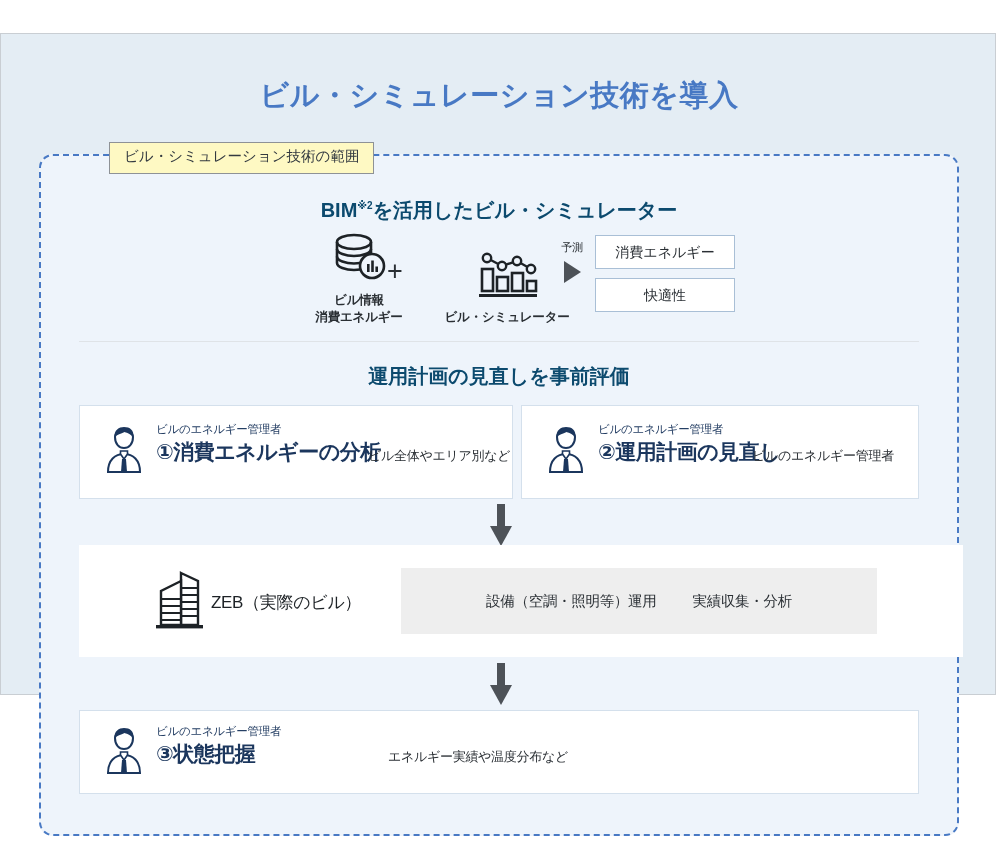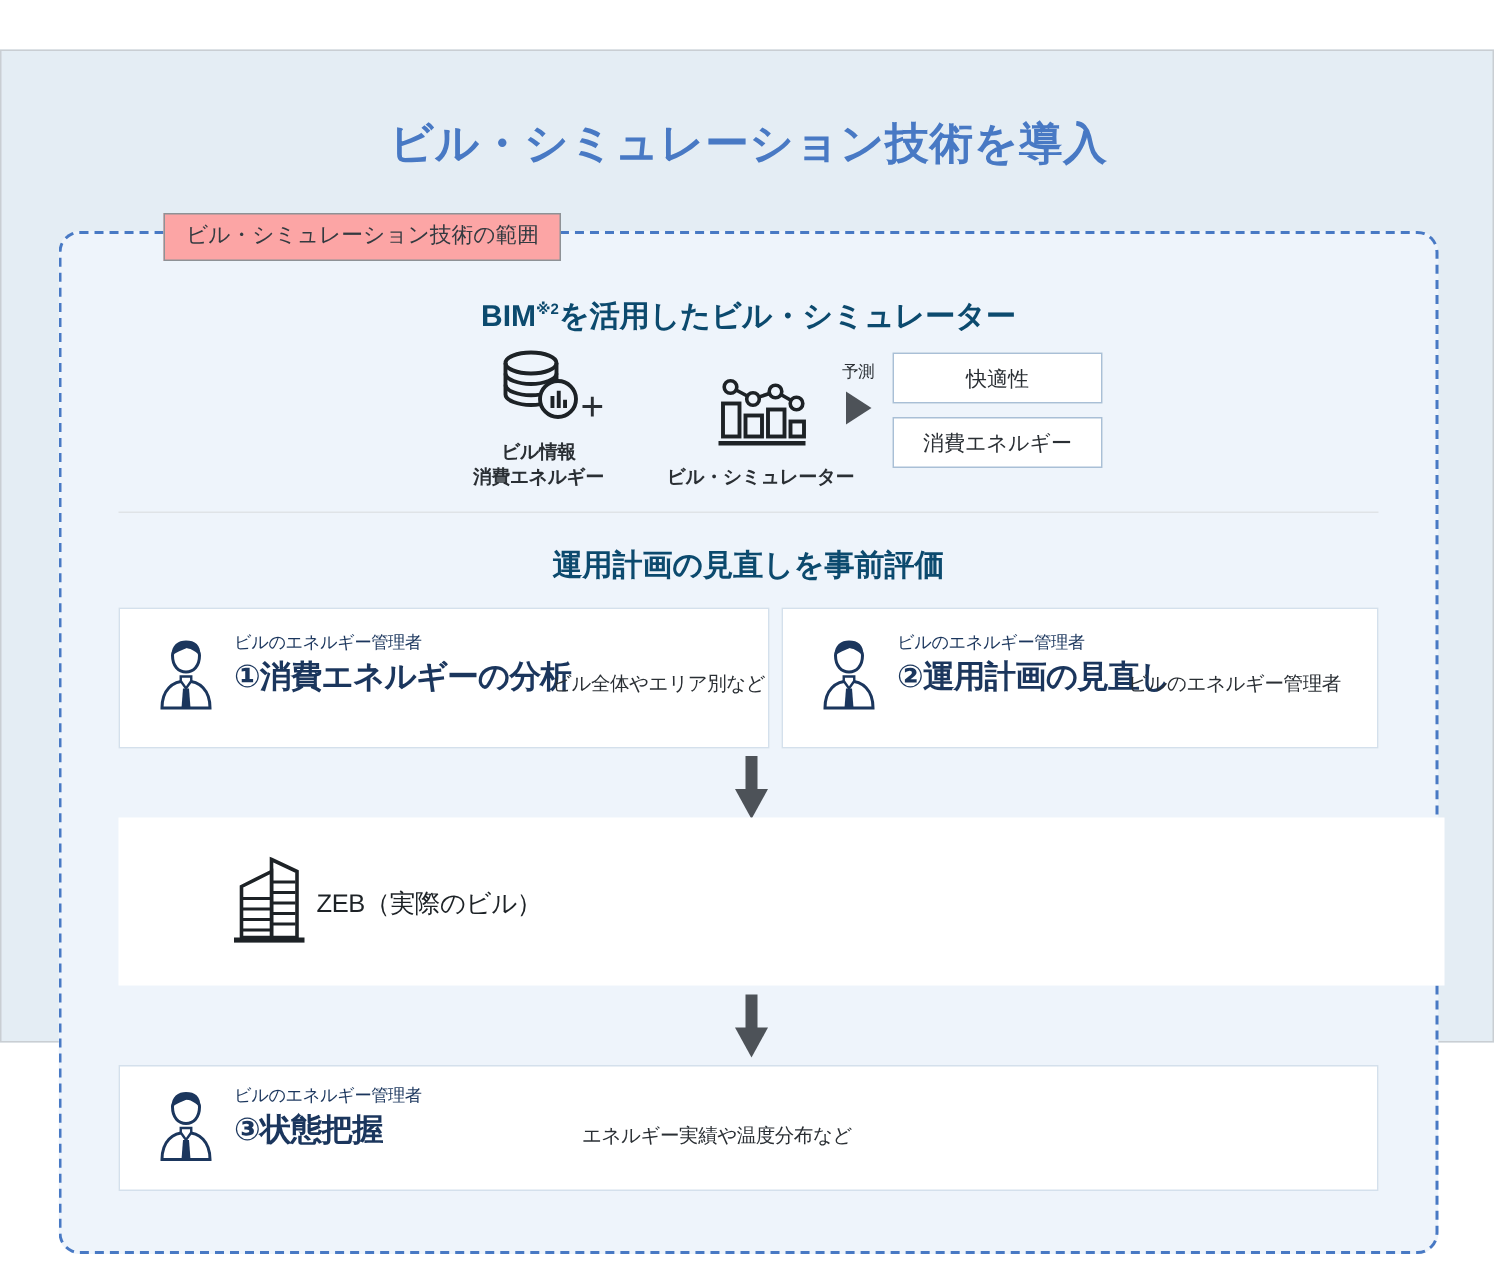--- a/index.html
+++ b/index.html
@@ -48,26 +48,27 @@
     border: 2px dashed #4879c4;
     border-radius: 14px;
     background: #eef4fb;
   }
 
   .scope-label {
     position: absolute;
     left: 108px;
     top: 108px;
     padding: 7px 14px 8px 14px;
-    background: #fca5a5;
+    background: #fef9c3;
     border: 1px solid #8e9296;
     color: #333a40;
     font-size: 14.5px;
     line-height: 1;
     white-space: nowrap;
+    font-family: Liberation Mono, monospace;
   }
 
   
   .section-head {
     position: absolute;
     width: 920px;
     left: 38px;
     text-align: center;
     font-size: 20px;
     font-weight: bold;
@@ -337,22 +338,22 @@
       </span>
       <div class="cap">ビル・シミュレーター</div>
     </div>
 
     <div class="predict-block">
       <div class="lbl">予測</div>
       <div class="tri-right"></div>
     </div>
 
     <div class="out-boxes">
+      <div class="out-box">消費エネルギー</div>
       <div class="out-box">快適性</div>
-      <div class="out-box">消費エネルギー</div>
     </div>
   </div>
 
   <div class="divider"></div>
 
   <div class="section-head plan">運用計画の見直しを事前評価</div>
 
   <div class="card card-a">
     <span class="person-icon">
       <svg width="44" height="50" viewBox="0 0 44 50">
@@ -403,20 +404,24 @@
         <line x1="31" y1="40" x2="46" y2="40" stroke="#1d2226" stroke-width="2"></line>
         <line x1="31" y1="47" x2="46" y2="47" stroke="#1d2226" stroke-width="2"></line>
         <line x1="11" y1="30" x2="29" y2="30" stroke="#1d2226" stroke-width="2"></line>
         <line x1="11" y1="37" x2="29" y2="37" stroke="#1d2226" stroke-width="2"></line>
         <line x1="11" y1="44" x2="29" y2="44" stroke="#1d2226" stroke-width="2"></line>
         <line x1="11" y1="51" x2="29" y2="51" stroke="#1d2226" stroke-width="2"></line>
         <rect x="5" y="56" width="47" height="3.4" fill="#1d2226"></rect>
       </svg>
     </span>
     <div class="zeb-label">ZEB（実際のビル）</div>
+    <div class="zeb-gray">
+      <span>設備（空調・照明等）運用</span>
+      <span>実績収集・分析</span>
+    </div>
   </div>
 
   <div class="arrow-down arrow-2">
     <div class="shaft"></div>
     <div class="head"></div>
   </div>
 
   <div class="card card-c">
     <span class="person-icon">
       <svg width="44" height="50" viewBox="0 0 44 50">

